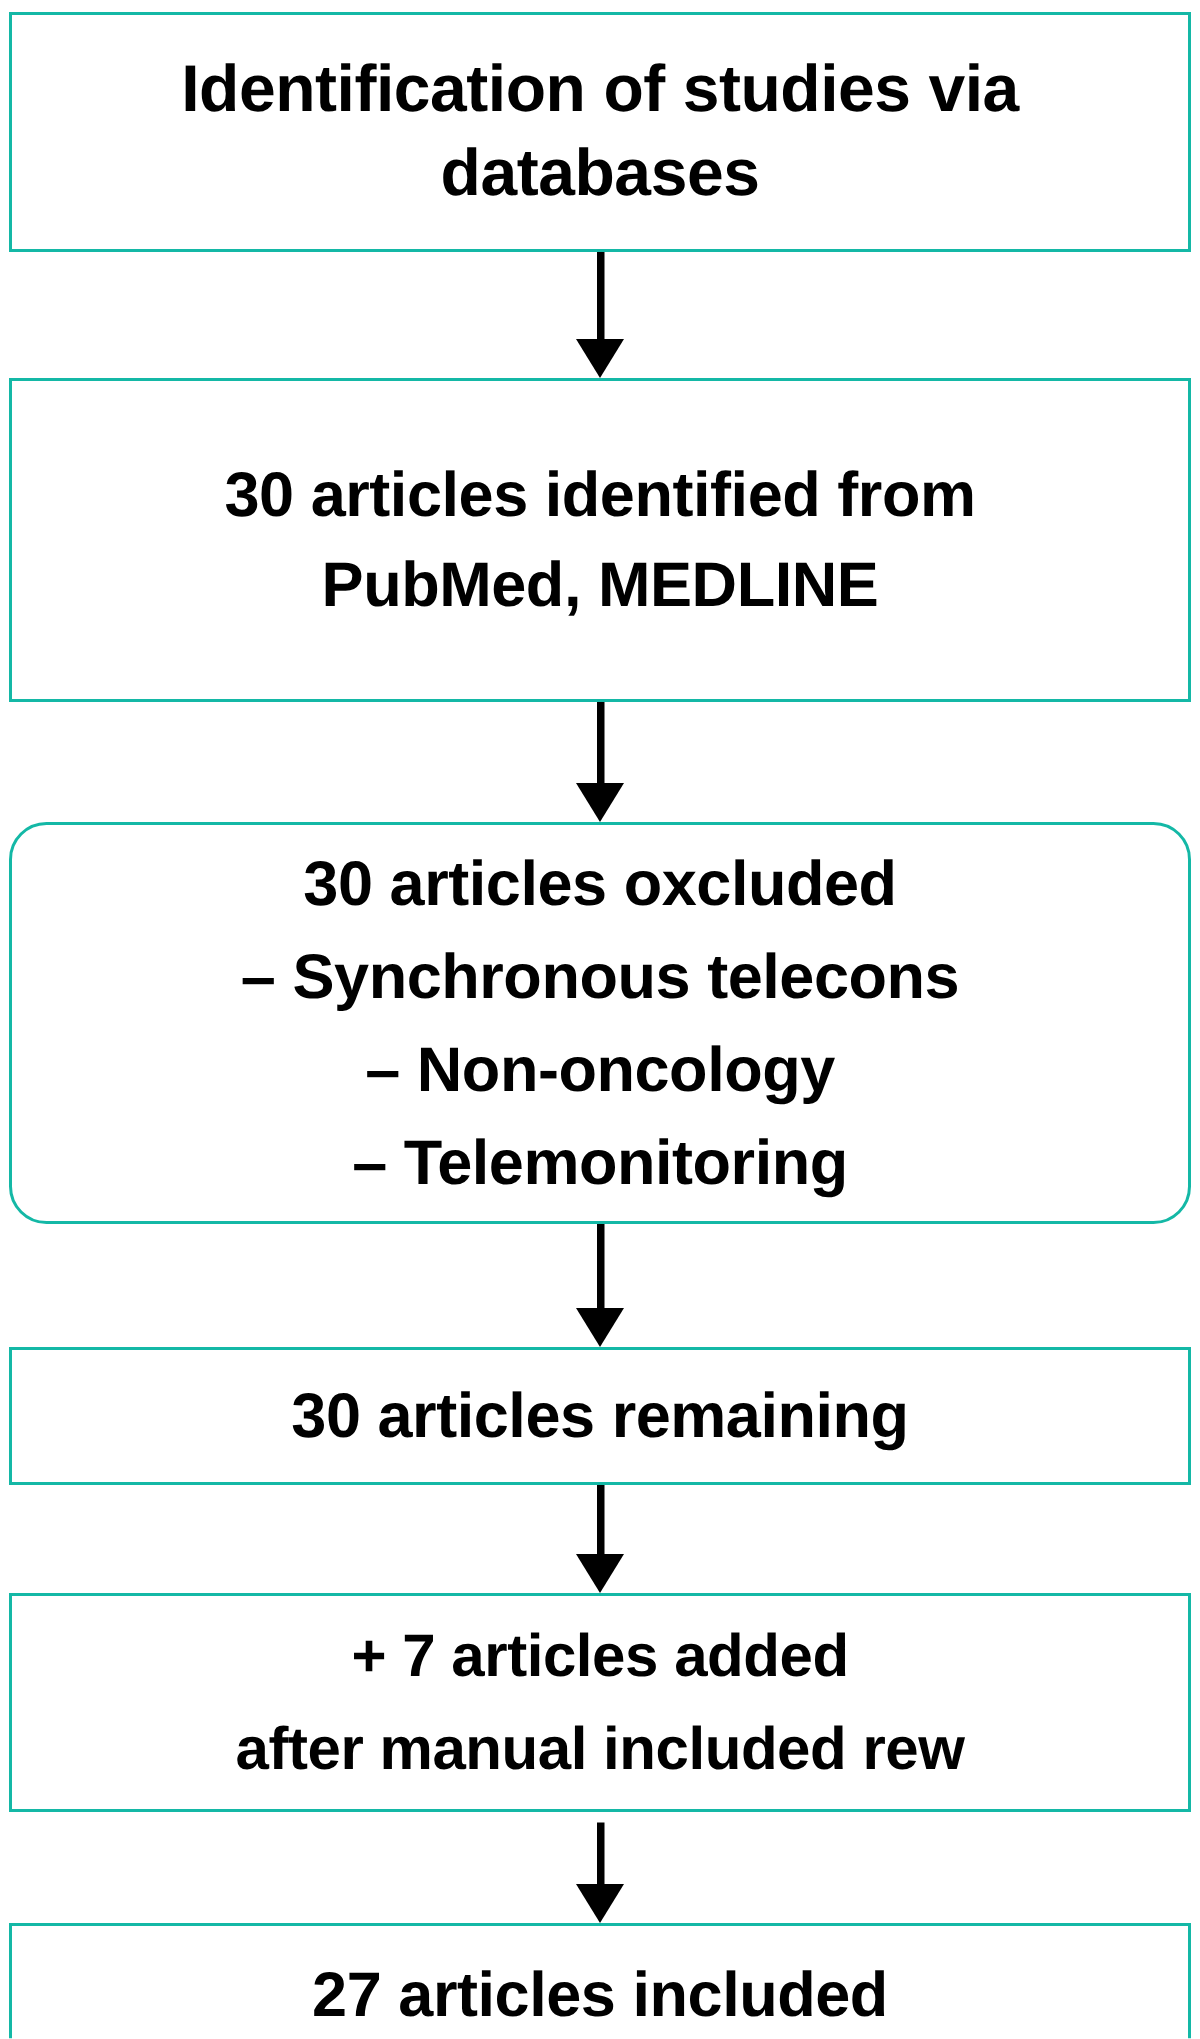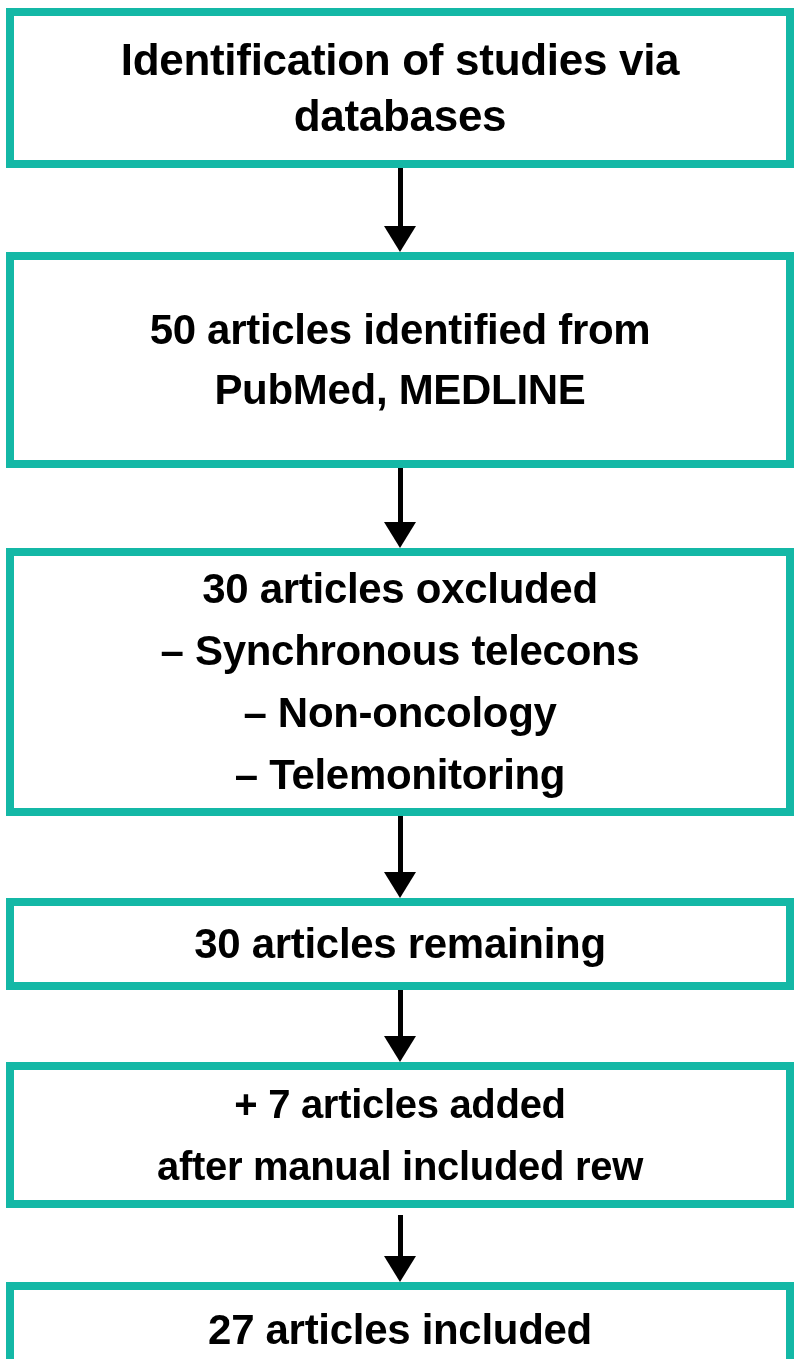--- a/index.html
+++ b/index.html
@@ -15,40 +15,40 @@
     width: 800px;
     height: 1359px;
     background: #ffffff;
     overflow: hidden;
   }
   .node {
     position: absolute;
     left: 6px;
     width: 788px;
     box-sizing: border-box;
-    border: 8px solid #14b8a6;
+    border: 2px solid #14b8a6;
     background: #ffffff;
     display: flex;
     flex-direction: column;
     align-items: center;
     justify-content: center;
     text-align: center;
     color: #000000;
     font-weight: 700;
     letter-spacing: -0.3px;
   }
   .node .line {
     display: block;
     white-space: nowrap;
   }
 
   
   #node-identification { top: 8px;    height: 160px; font-size: 44px; line-height: 56px; }
   #node-search-results { top: 252px;  height: 216px; font-size: 42px; line-height: 60px; }
-  #node-excluded       { top: 548px;  height: 268px; font-size: 42px; line-height: 62px; }
+  #node-excluded       { top: 548px;  height: 268px; font-size: 42px; line-height: 62px; border-radius: 25px; }
   #node-remaining      { top: 898px;  height: 92px;  font-size: 42px; line-height: 54px; }
   #node-added          { top: 1062px; height: 146px; font-size: 40px; line-height: 62px; }
   #node-included       { top: 1282px; height: 95px;  font-size: 42px; line-height: 54px; }
 
   
   .arrow {
     position: absolute;
     left: 395px;
     width: 10px;
   }
@@ -98,21 +98,21 @@
     <span class="line">Identification of studies via</span>
     <span class="line">databases</span>
   </div>
 
   <div class="arrow" id="arrow-1">
     <span class="shaft"></span>
     <span class="head"></span>
   </div>
 
   <div class="node" id="node-search-results">
-    <span class="line">50 articles identified from</span>
+    <span class="line">30 articles identified from</span>
     <span class="line">PubMed, MEDLINE</span>
   </div>
 
   <div class="arrow" id="arrow-2">
     <span class="shaft"></span>
     <span class="head"></span>
   </div>
 
   <div class="node" id="node-excluded">
     <span class="line">30 articles oxcluded</span>

